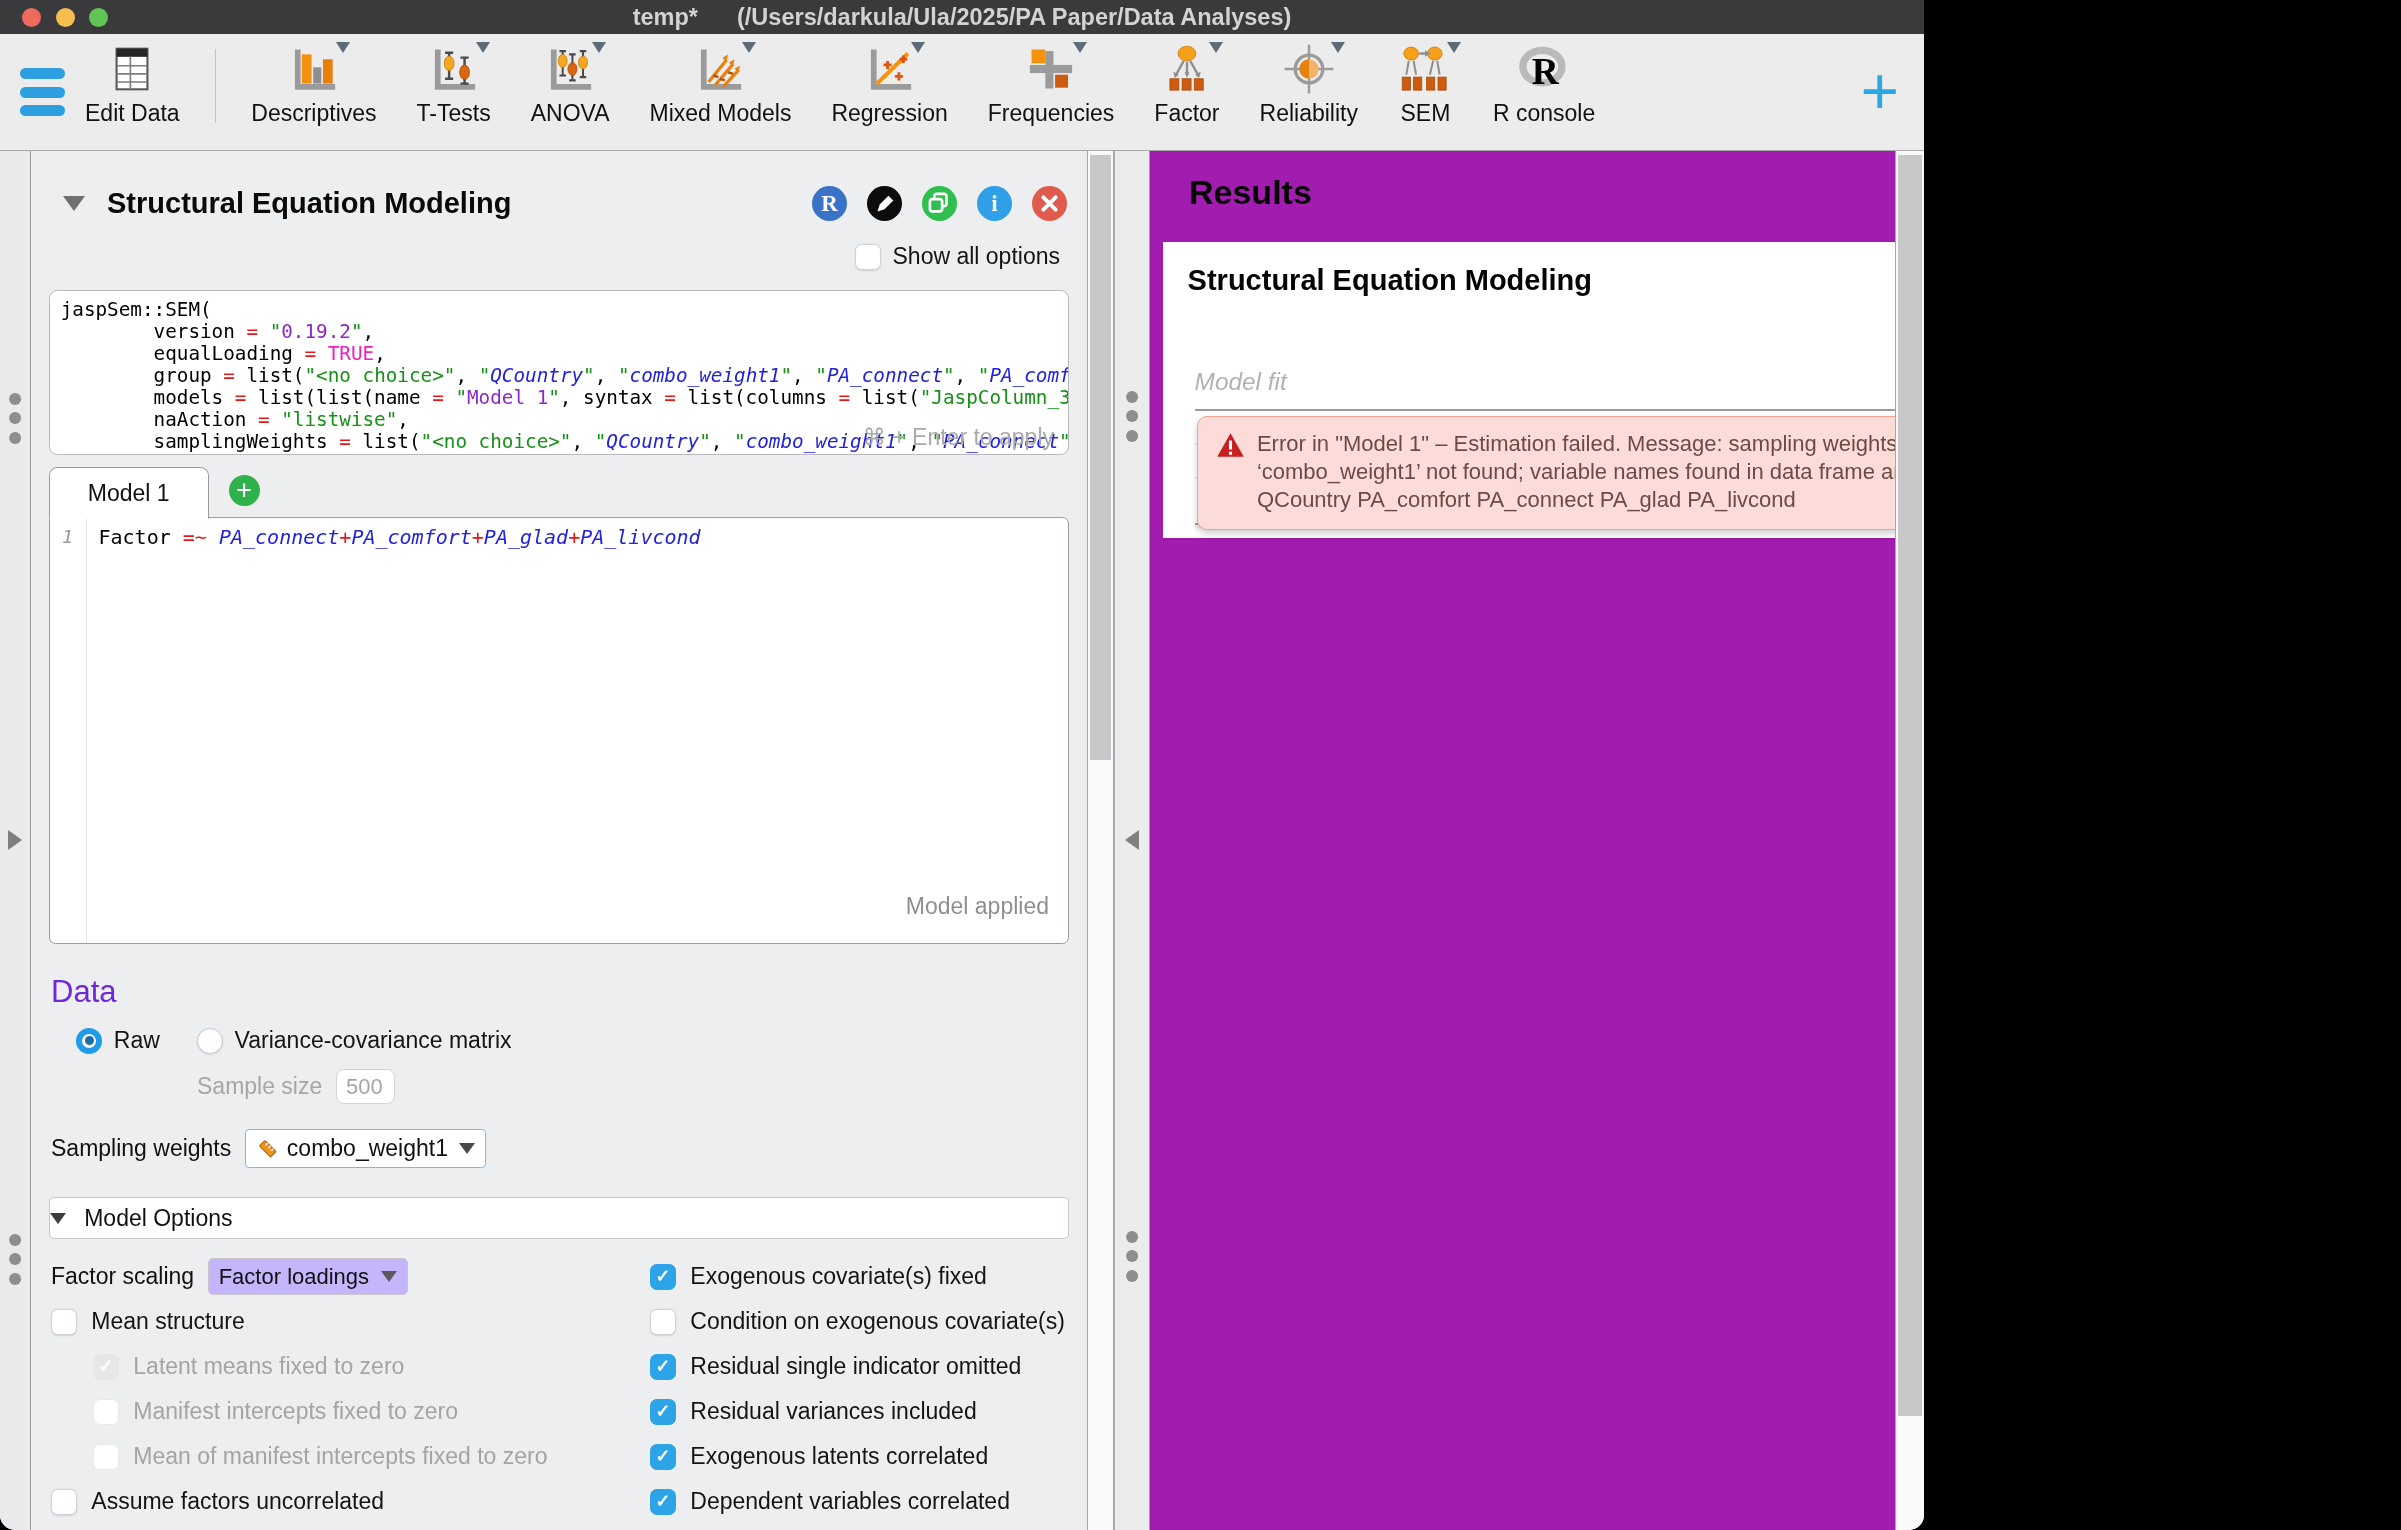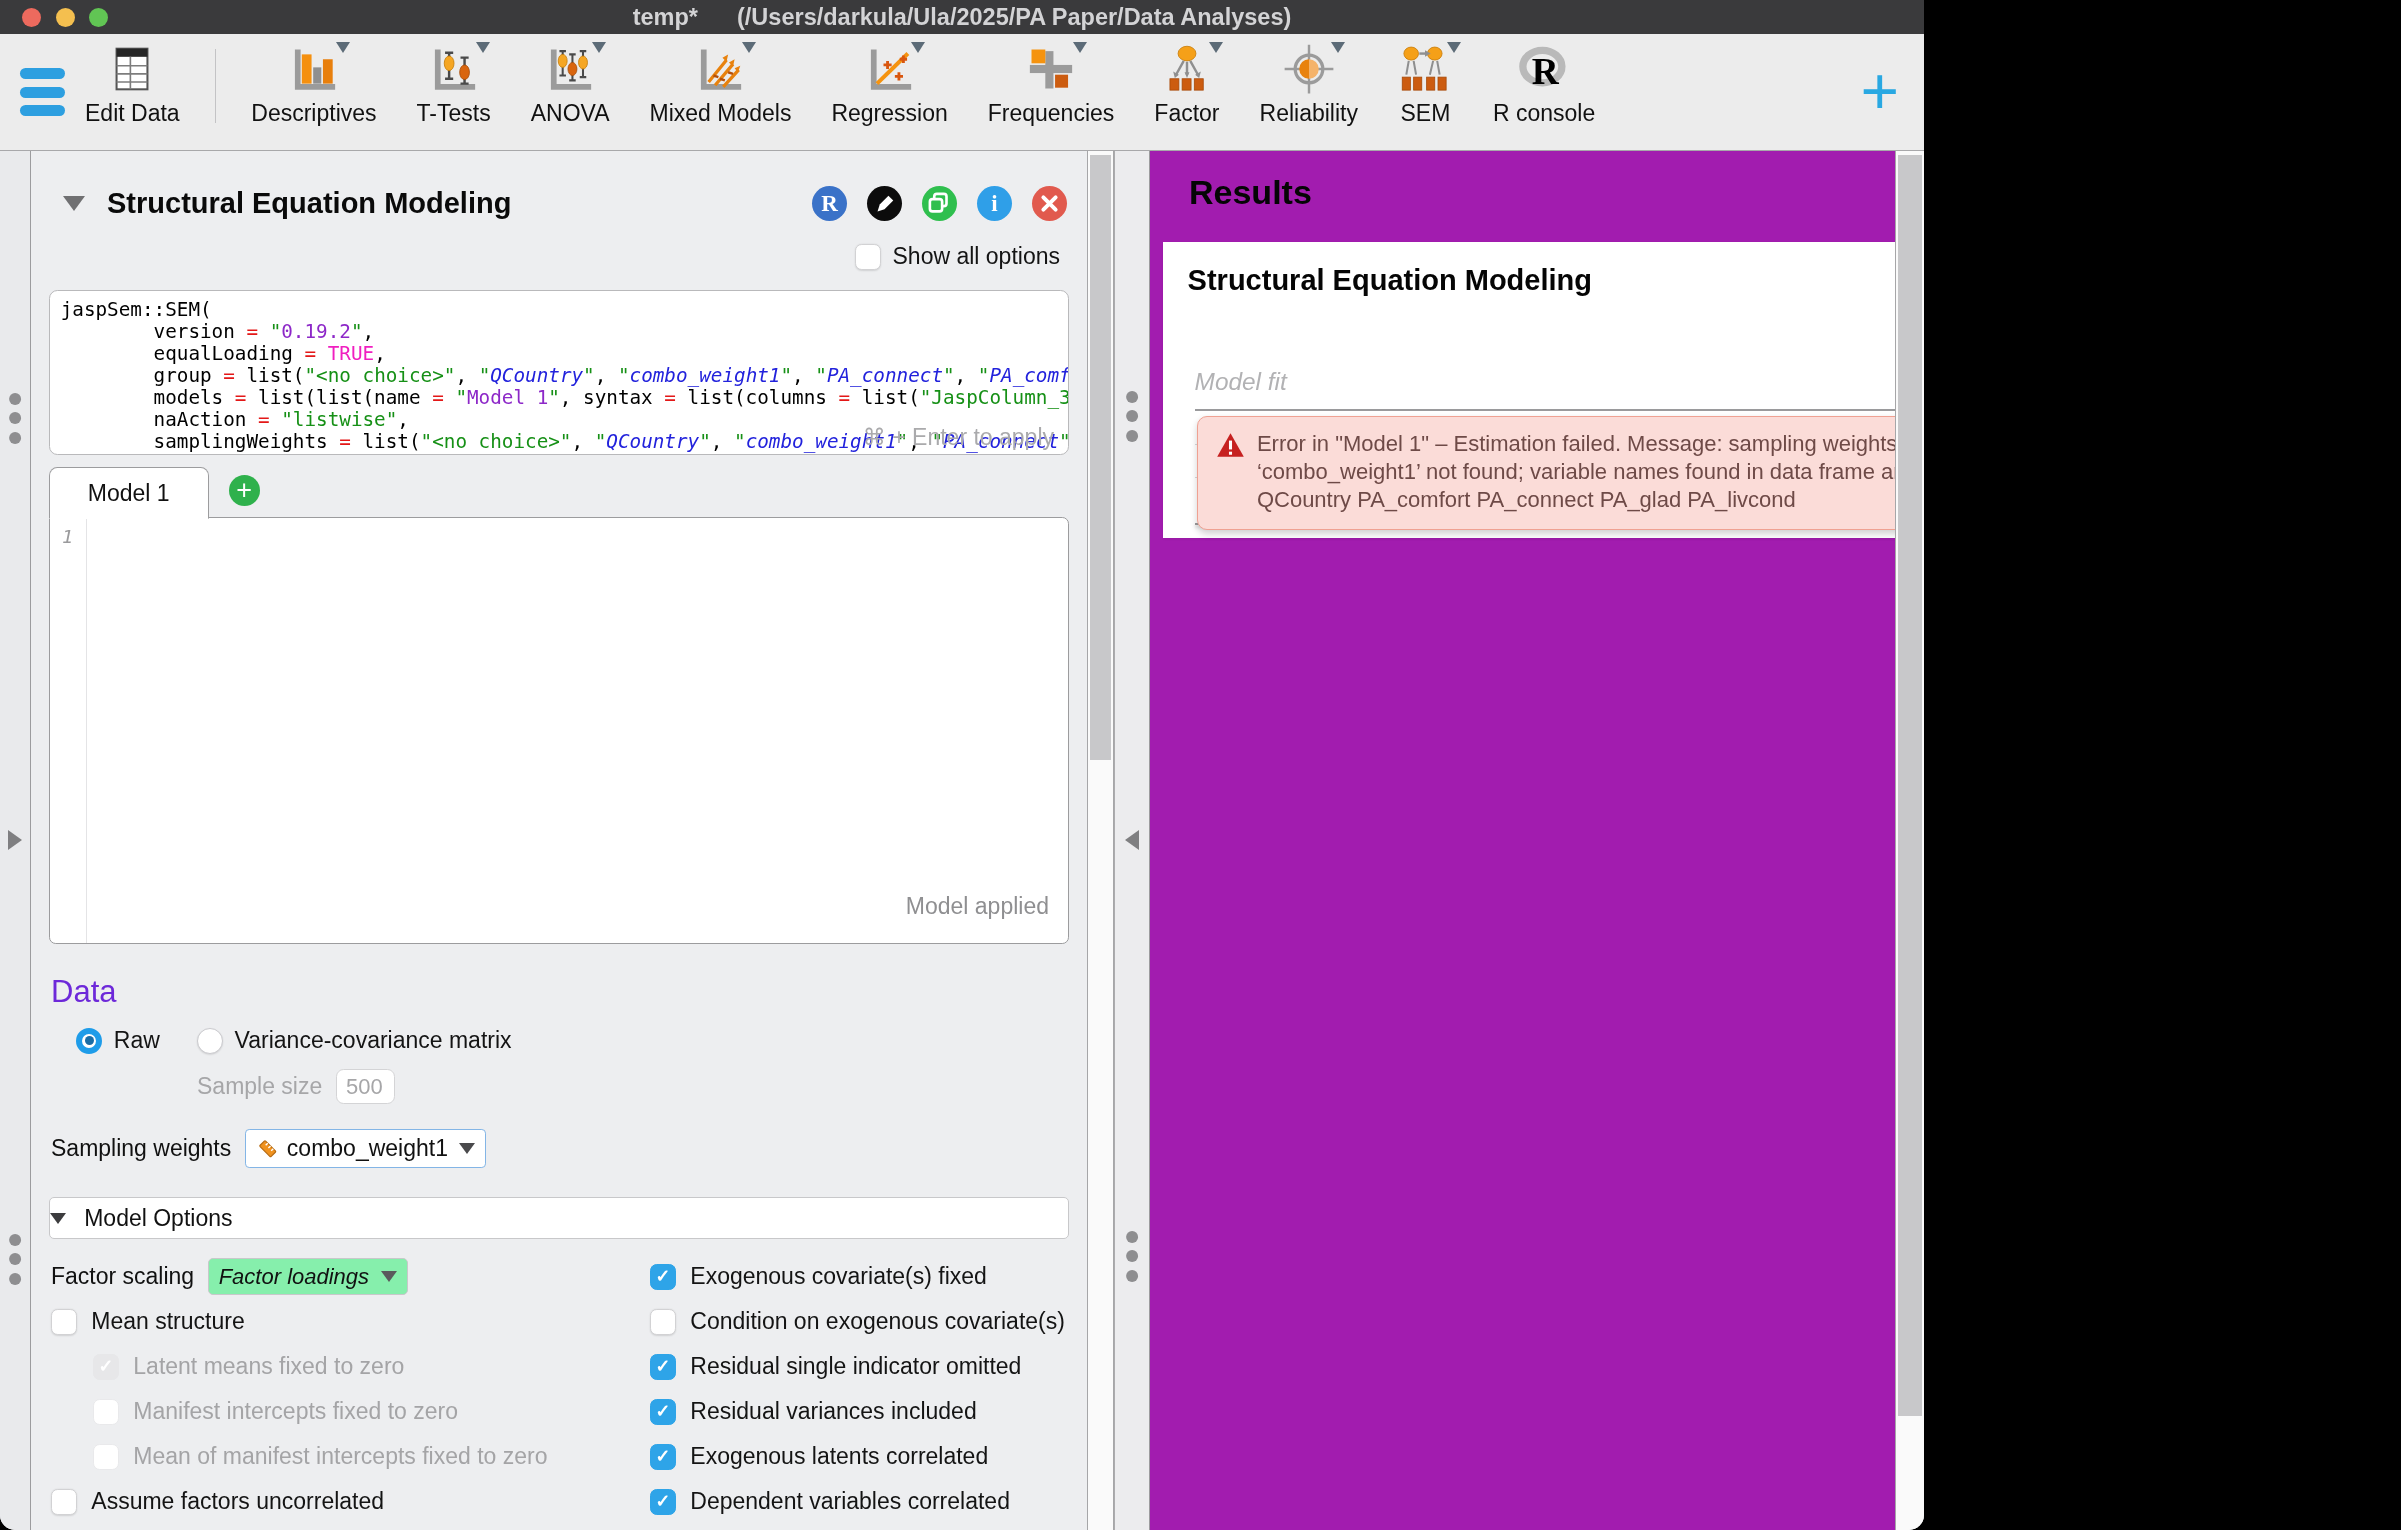--- a/index.html
+++ b/index.html
@@ -95,21 +95,21 @@
   .mo-bar { margin:29px 18.5px 0 17.7px; height:42px; background:#fff; border:1.7px solid #c8c8ca; border-radius:5px; display:flex; align-items:center; font-size:23px; color:#111; cursor:pointer; }
   .mo-bar .mo-tri { width:0; height:0; border-left:8.4px solid transparent; border-right:8.4px solid transparent; border-top:11.8px solid #3c3c3e; margin-right:18.5px; }
 
   .options-grid { display:flex; margin:15px 0 0 20px; }
   .col-left { width:599px; }
   .col-right { flex:1; }
   .opt-row { height:45px; display:flex; align-items:center; gap:14.3px; font-size:23px; color:#141414; }
   .opt-row.indent { padding-left:42px; }
   .opt-row.disabled .cb-label { color:#a4a4a6; }
   .fs-row { height:45px; display:flex; align-items:center; gap:13.5px; font-size:23px; color:#111; }
-  .fs-dd { height:37px; border:1.7px solid #c8c8ca; border-radius:5px; background:#86efac; display:flex; align-items:center; gap:8.4px; padding:0 10px; font-size:22px; cursor:pointer;font-style:italic; }
+  .fs-dd { height:37px; border:1.7px solid #c8c8ca; border-radius:5px; background:#c4b5fd; display:flex; align-items:center; gap:8.4px; padding:0 10px; font-size:22px; cursor:pointer; }
   .fs-dd .dd-tri { border-top-color:#5a5a5c; }
 
   
   .results-panel { flex:1; position:relative; background:#a21caf; overflow:hidden; }
   .results-title { margin:22px 0 0 39px; font-size:34px; font-weight:bold; color:#050505; }
   .results-card { position:absolute; left:12.6px; top:91px; width:1197px; height:296px; background:#fff; box-shadow:0 0.8px 2.5px rgba(0,0,0,.07); }
   .card-heading { position:absolute; left:25px; top:22px; font-size:29px; font-weight:bold; color:#050505; }
   .modelfit { position:absolute; left:32px; top:126px; font-size:24.4px; font-style:italic; color:#b2b2b4; }
   .tline { position:absolute; left:32px; width:836px; background:#9a9a9c; }
   .tline.mid { background:#d8d8da; }
@@ -361,20 +361,23 @@
         <div class="apply-hint">⌘ + Enter to apply</div>
       </div>
 
       <div class="tabbar">
         <div class="tab">Model 1</div>
         <div class="add-tab">+</div>
       </div>
 
       <div class="editor">
         <div class="gutter-col">1</div>
+        <div class="editor-code">
+            <div class="codeline"><span class="c-pl">Factor </span><span class="c-op">=~</span><span class="c-pl"> </span><span class="c-var">PA_connect</span><span class="c-op">+</span><span class="c-var">PA_comfort</span><span class="c-op">+</span><span class="c-var">PA_glad</span><span class="c-op">+</span><span class="c-var">PA_livcond</span></div>
+          </div>
         <div class="model-status">Model applied</div>
       </div>
 
       <div class="data-label">Data</div>
 
       <div class="radio-row">
         <span class="radio sel"></span>
         <span class="rlabel">Raw</span>
         <span class="radio unsel"></span>
         <span class="rlabel">Variance-covariance matrix</span>

